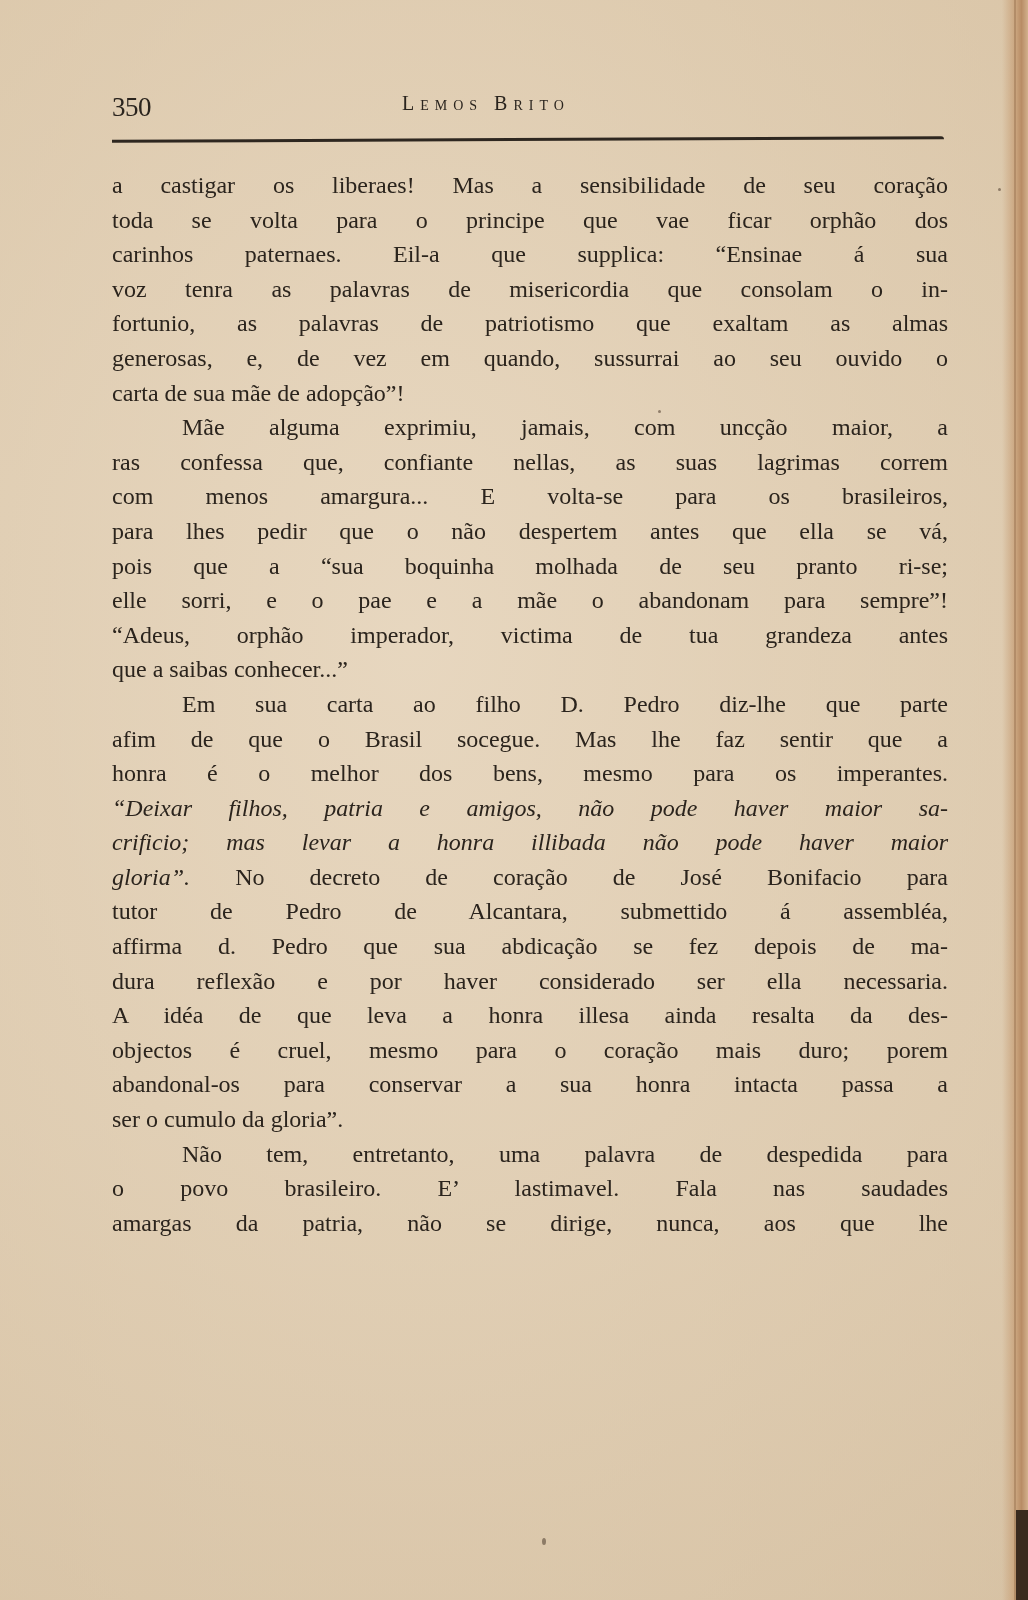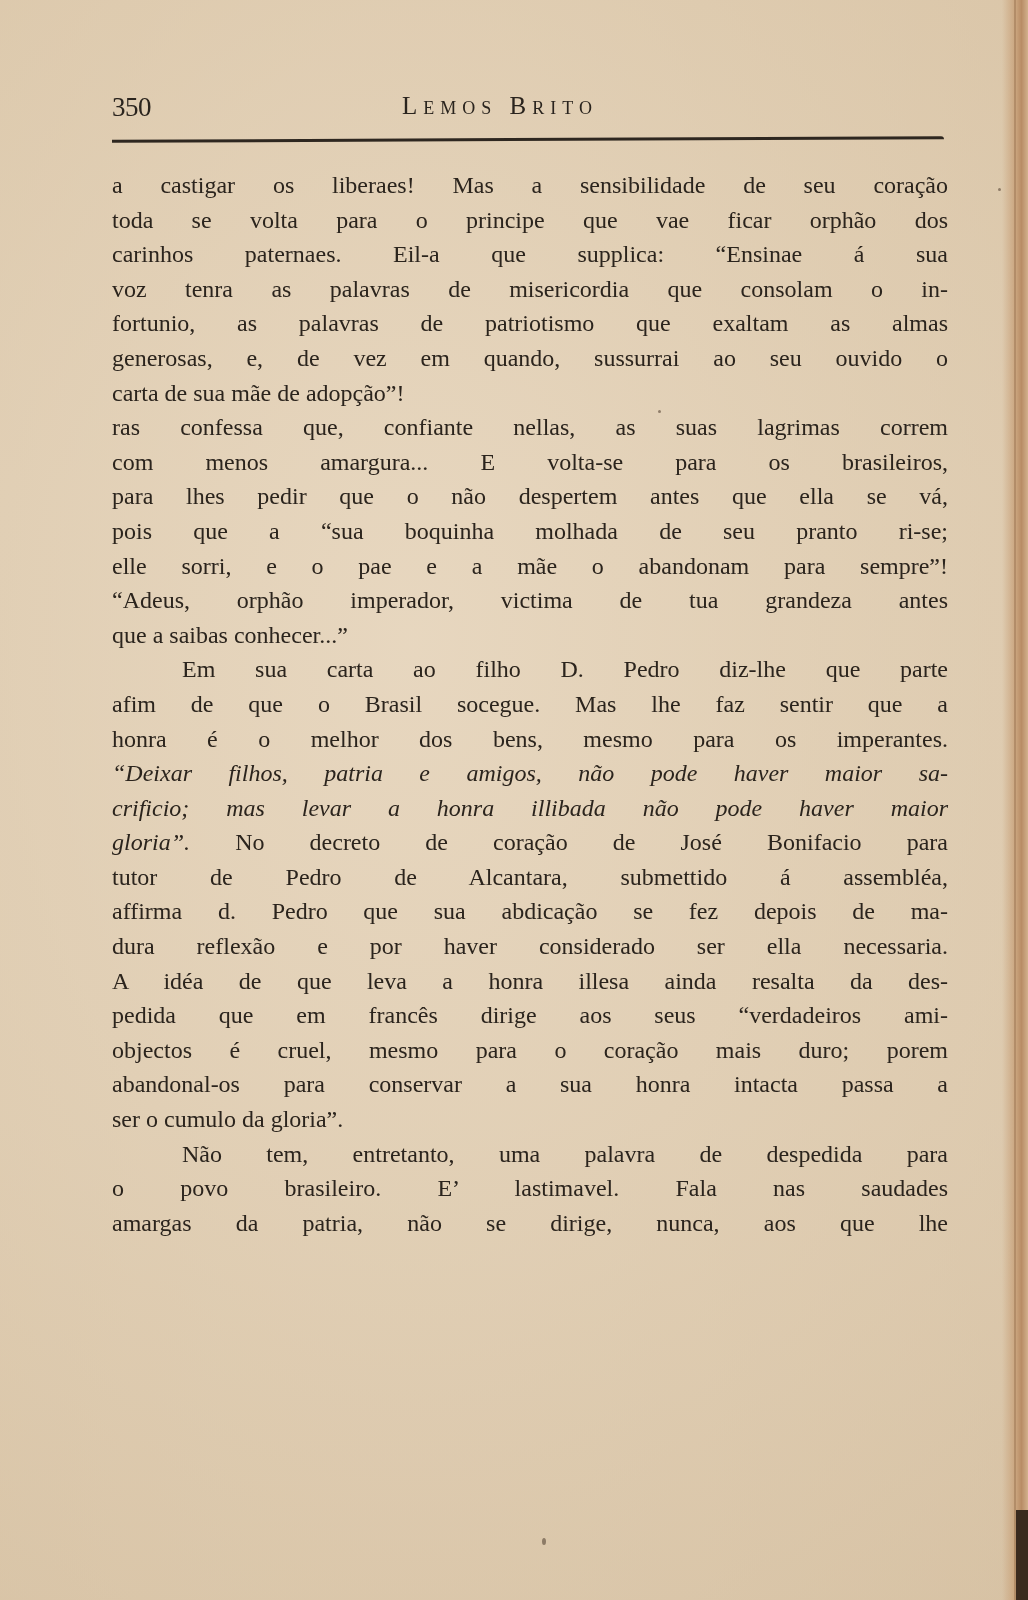--- a/index.html
+++ b/index.html
@@ -27,21 +27,21 @@
       background: #3a2a1e;
     }
     .header {
       position: absolute; left: 112px; top: 92px; width: 830px; height: 40px;
       font-family: "Liberation Serif", serif; color: #2a241e;
     }
     .page-number {
       position: absolute; left: 0; top: 0; font-size: 27px; letter-spacing: -0.5px;
     }
     .running-head {
-      position: absolute; left: 290px; top: 0; font-size: 25px; letter-spacing: 6px;
+      position: absolute; left: 290px; top: 0; font-size: 20px; letter-spacing: 6px;
       font-variant: small-caps;
       text-align: center;
     }
     .rule {
       position: absolute; left: 112px; top: 138px; width: 832px; height: 3px;
       background: #2e2720;
       border-radius: 0 3px 0 0;
       transform: skewY(-0.25deg);
     }
     .text {
@@ -74,38 +74,38 @@
   <div class="rule"></div>
 
   <div class="text">
     <span class="line">a castigar os liberaes!  Mas a sensibilidade de seu coração</span>
     <span class="line">toda se volta para o principe que vae ficar orphão dos</span>
     <span class="line">carinhos paternaes.  Eil-a que supplica: “Ensinae á sua</span>
     <span class="line">voz tenra as palavras de misericordia que consolam o in-</span>
     <span class="line">fortunio, as palavras de patriotismo que exaltam as almas</span>
     <span class="line">generosas, e, de vez em quando, sussurrai ao seu ouvido o</span>
     <span class="line last">carta de sua mãe de adopção”!</span>
+    <span class="line indent">Mãe alguma exprimiu, jamais, com uncção maior, a</span>
     <span class="line">ras confessa que, confiante nellas, as suas lagrimas correm</span>
     <span class="line">com menos amargura...  E volta-se para os brasileiros,</span>
     <span class="line">para lhes pedir que o não despertem antes que ella se vá,</span>
     <span class="line">pois que a “sua boquinha molhada de seu pranto ri-se;</span>
     <span class="line">elle sorri, e o pae e a mãe o abandonam para sempre”!</span>
     <span class="line">“Adeus, orphão imperador, victima de tua grandeza antes</span>
     <span class="line last">que a saibas conhecer...”</span>
     <span class="line indent">Em sua carta ao filho D. Pedro diz-lhe que parte</span>
     <span class="line">afim de que o Brasil socegue.  Mas lhe faz sentir que a</span>
     <span class="line">honra é o melhor dos bens, mesmo para os imperantes.</span>
     <span class="line italic">“Deixar filhos, patria e amigos, não pode haver maior sa-</span>
     <span class="line italic">crificio; mas levar a honra illibada não pode haver maior</span>
     <span class="line"><span class="italic">gloria”.</span><span>  No decreto de coração de José Bonifacio para</span></span>
     <span class="line">tutor de Pedro de Alcantara, submettido á assembléa,</span>
     <span class="line">affirma d. Pedro que sua abdicação se fez depois de ma-</span>
     <span class="line">dura reflexão e por haver considerado ser ella necessaria.</span>
     <span class="line">A idéa de que leva a honra illesa ainda resalta da des-</span>
-    <span class="line">pedida que em francês dirige aos seus “verdadeiros ami-</span>
     <span class="line">objectos é cruel, mesmo para o coração mais duro; porem</span>
     <span class="line">abandonal-os para conservar a sua honra intacta passa a</span>
     <span class="line last">ser o cumulo da gloria”.</span>
     <span class="line indent">Não tem, entretanto, uma palavra de despedida para</span>
     <span class="line">o povo brasileiro.  E’ lastimavel.  Fala nas saudades</span>
     <span class="line">amargas da patria, não se dirige, nunca, aos que lhe</span>
   </div>
 
   <div class="speck" style="left:542px; top:1538px; width:4px; height:7px;"></div>
   <div class="speck" style="left:658px; top:410px; width:3px; height:3px;"></div>

